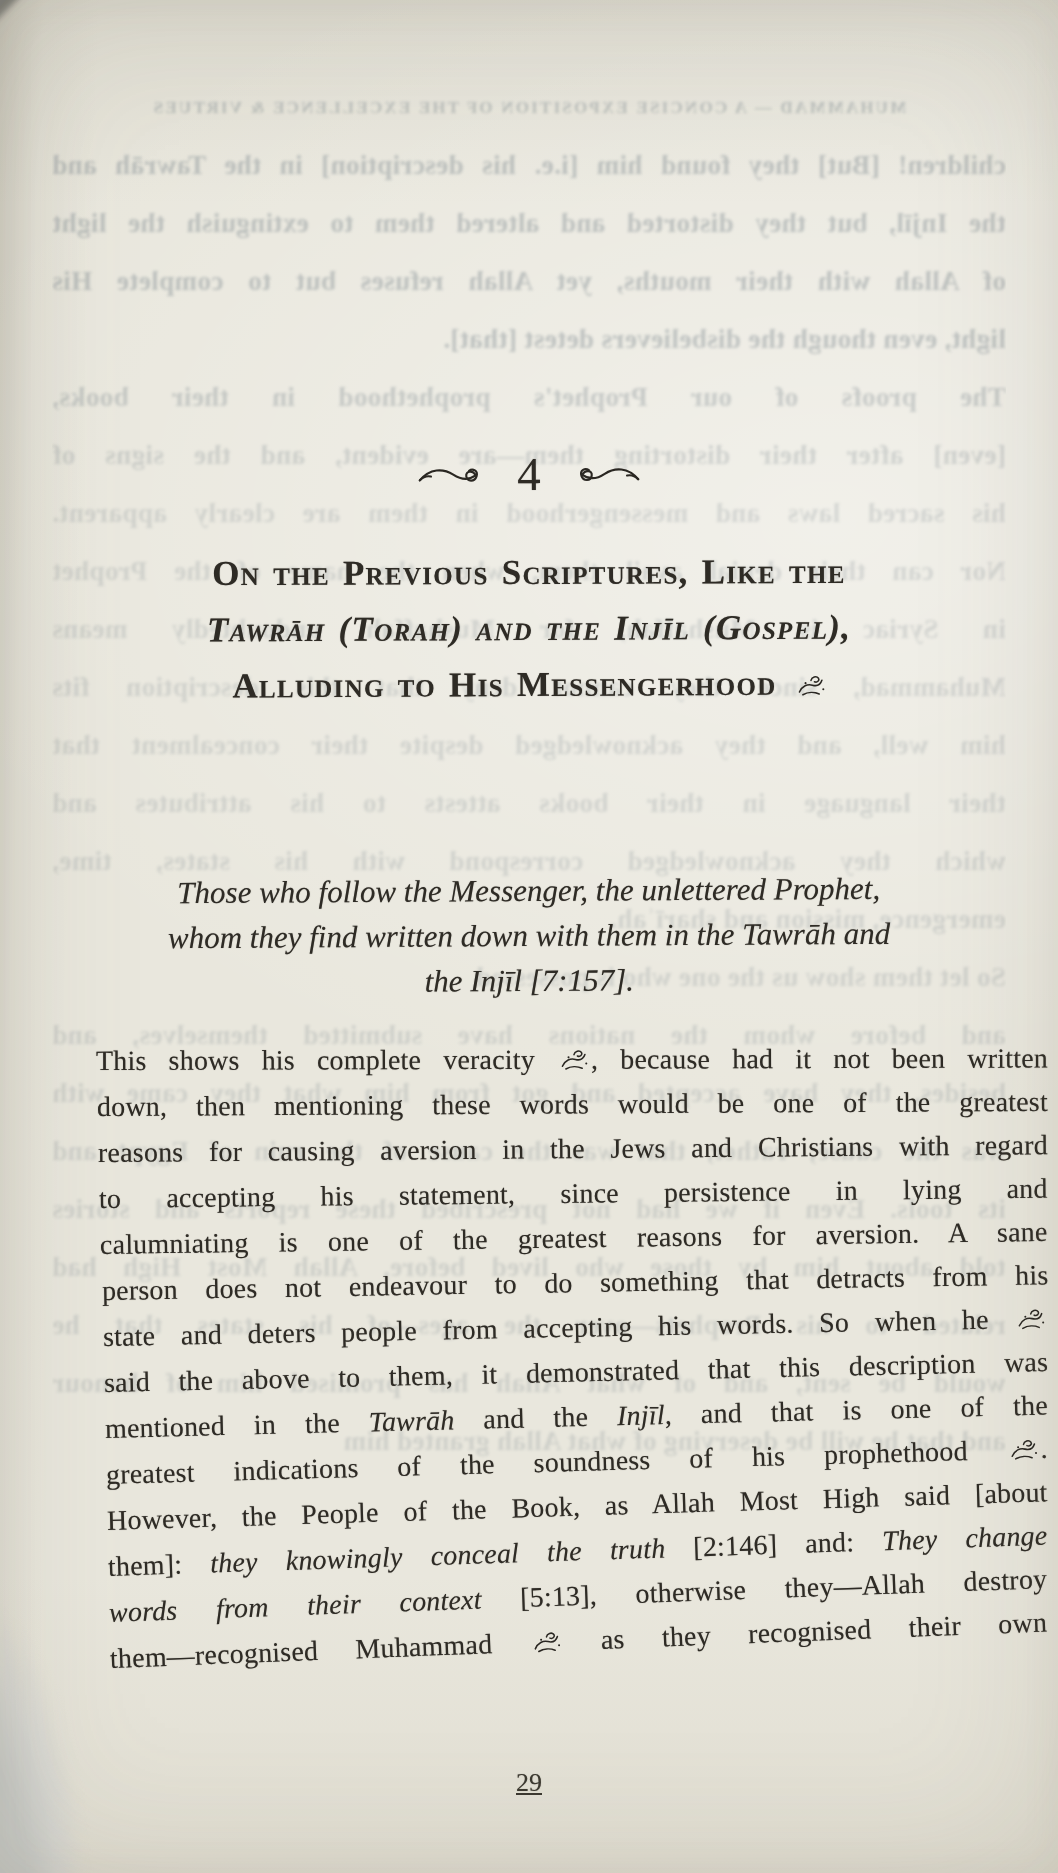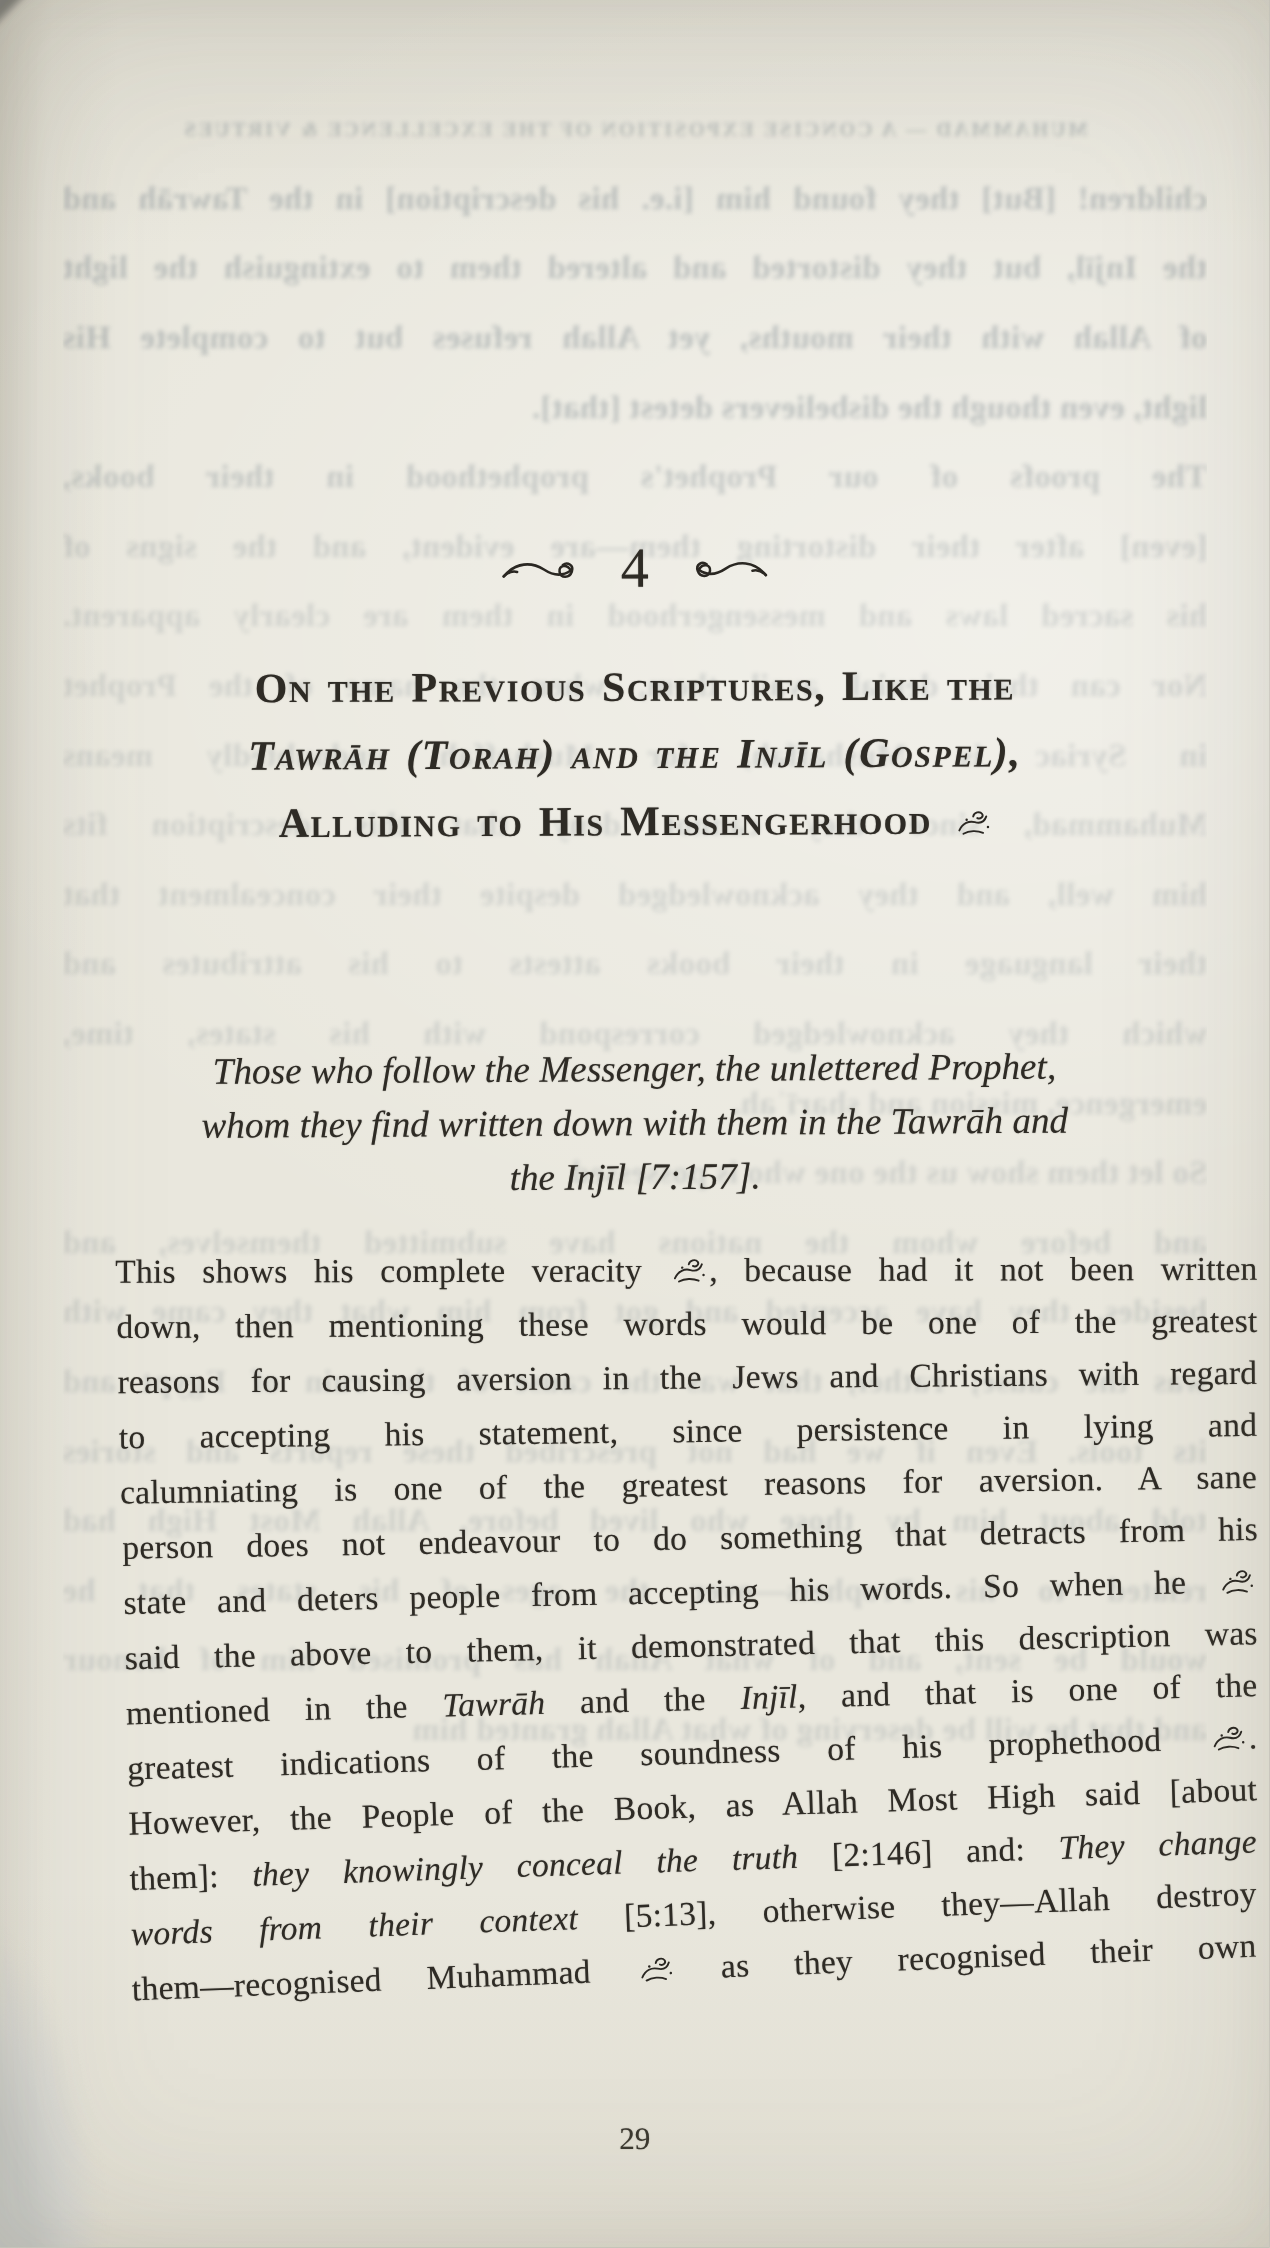--- a/index.html
+++ b/index.html
@@ -99,21 +99,21 @@
     font-size: 28px; height: 46px; line-height: 46px;
     text-align: justify; text-align-last: justify;
     transform-origin: 0 50%;
     letter-spacing: 0.2px;
   }
   .body-line .it { font-style: italic; }
   .body-line .pbuh { margin-left: 2px; margin-right: 2px; }
   .page-number {
     position: absolute; top: 1768px; left: 0; right: 0;
     text-align: center; font-size: 26px; color: #3b382f;
-    z-index: 3; text-shadow: 0 0 1px rgba(46,43,37,0.4);
+    z-index: 3; text-shadow: 0 0 1px rgba(46,43,37,0.4); text-decoration: underline;
   }
 </style>
 </head>
 <body>
 
 <div class="page">
 
   <div class="bleed">
     <div class="bleed-header">MUHAMMAD — A CONCISE EXPOSITION OF THE EXCELLENCE &amp; VIRTUES</div>
     <div id="bleed-lines">

